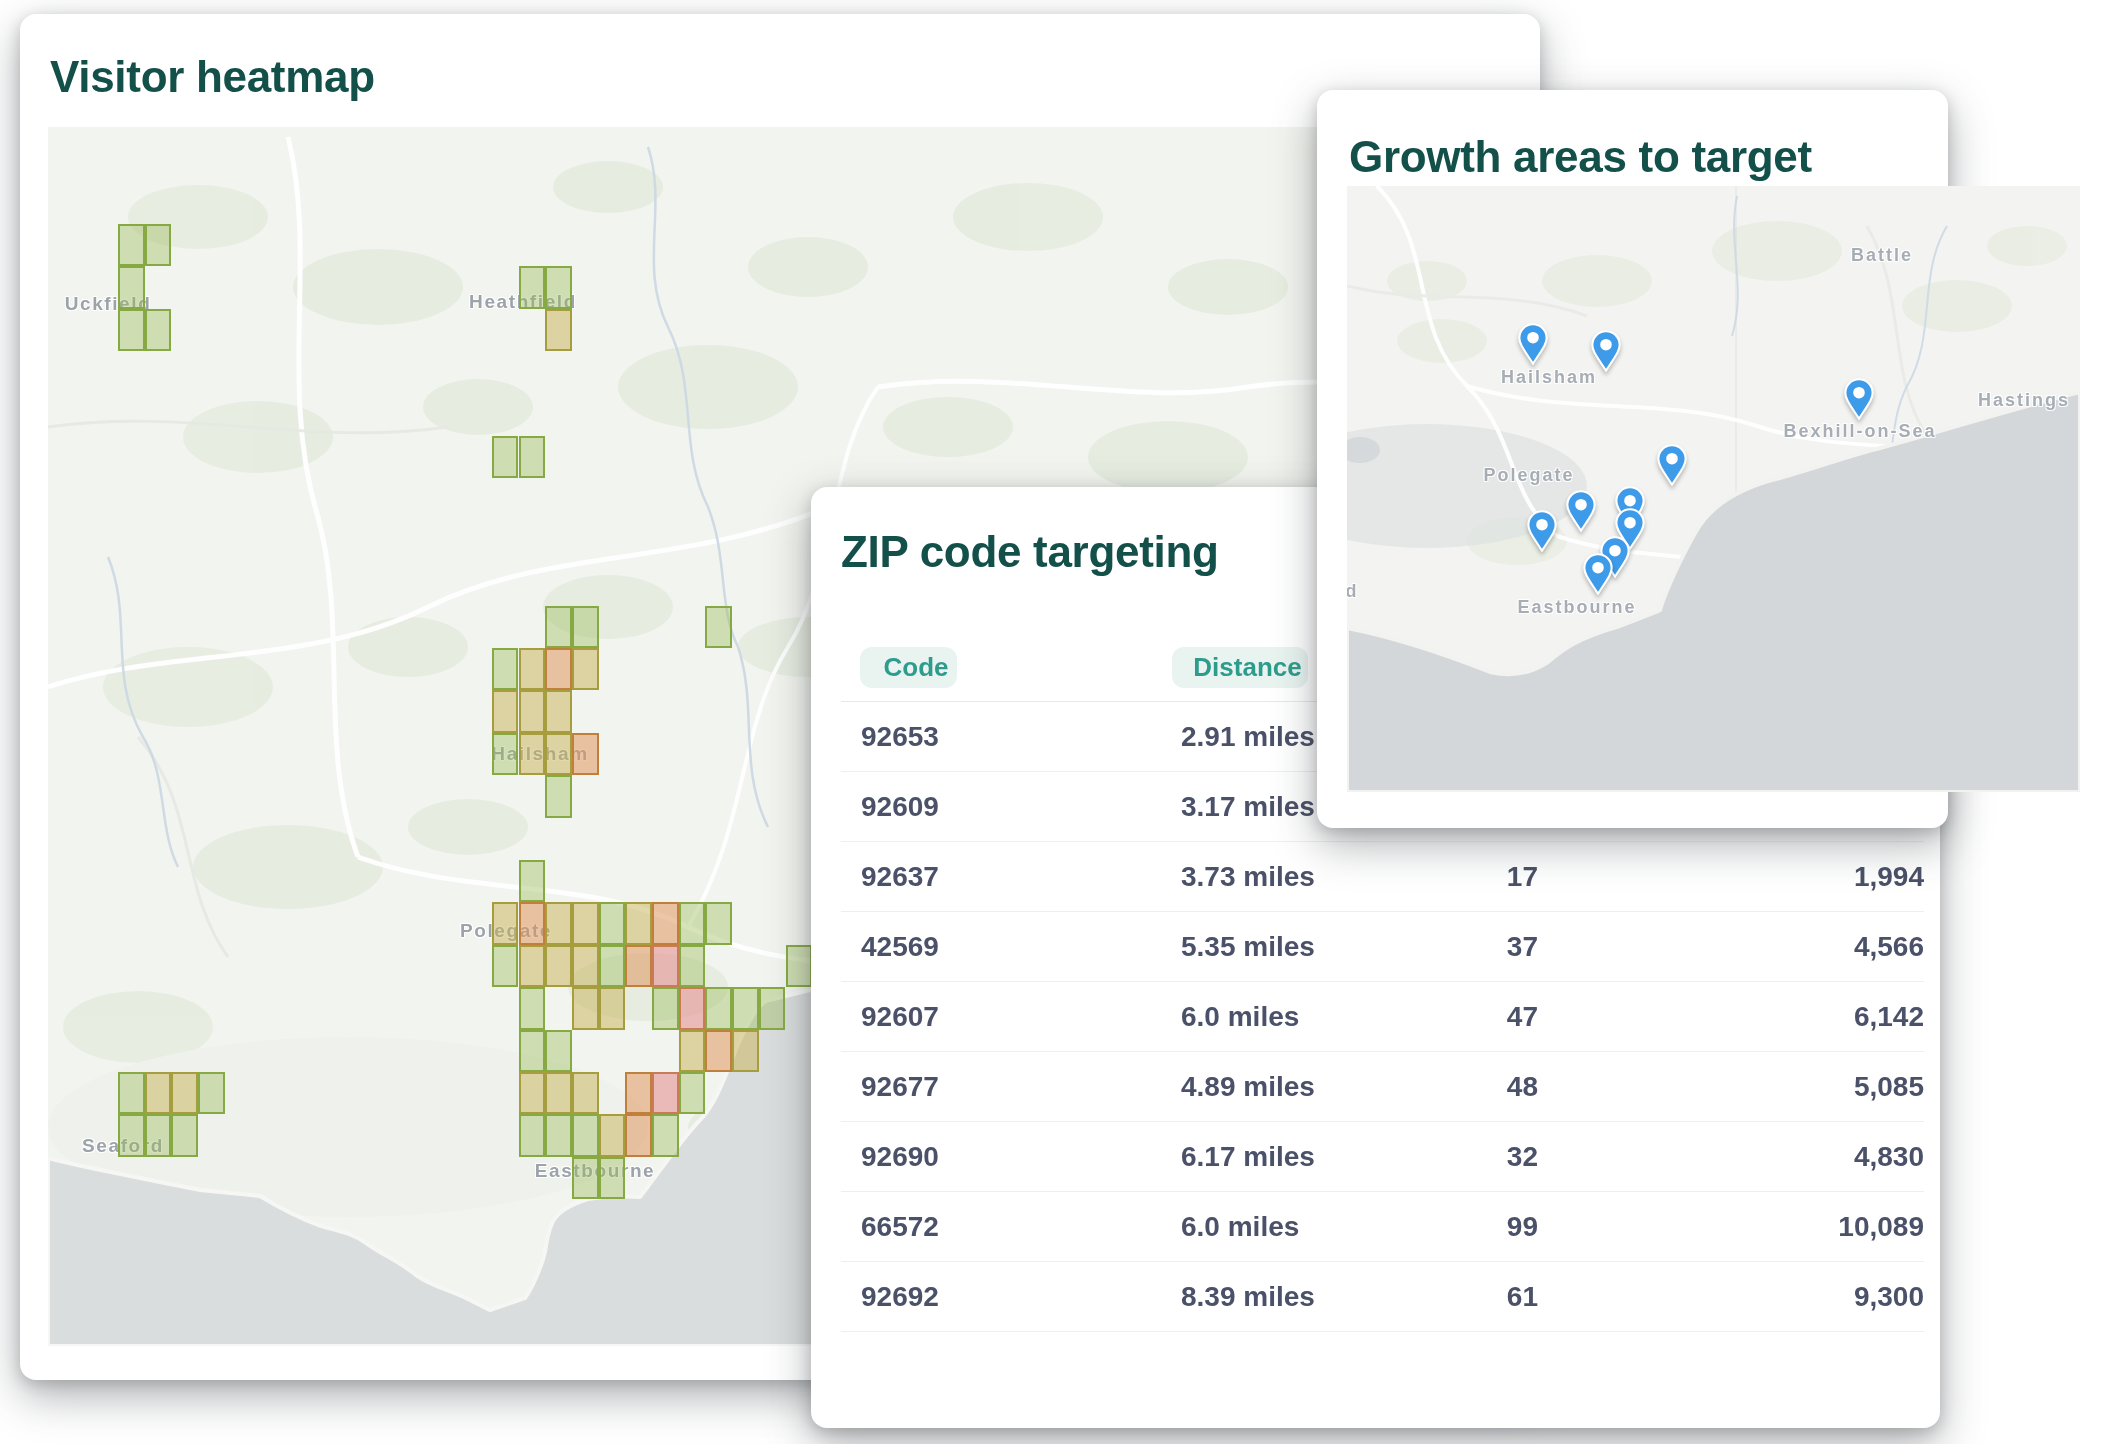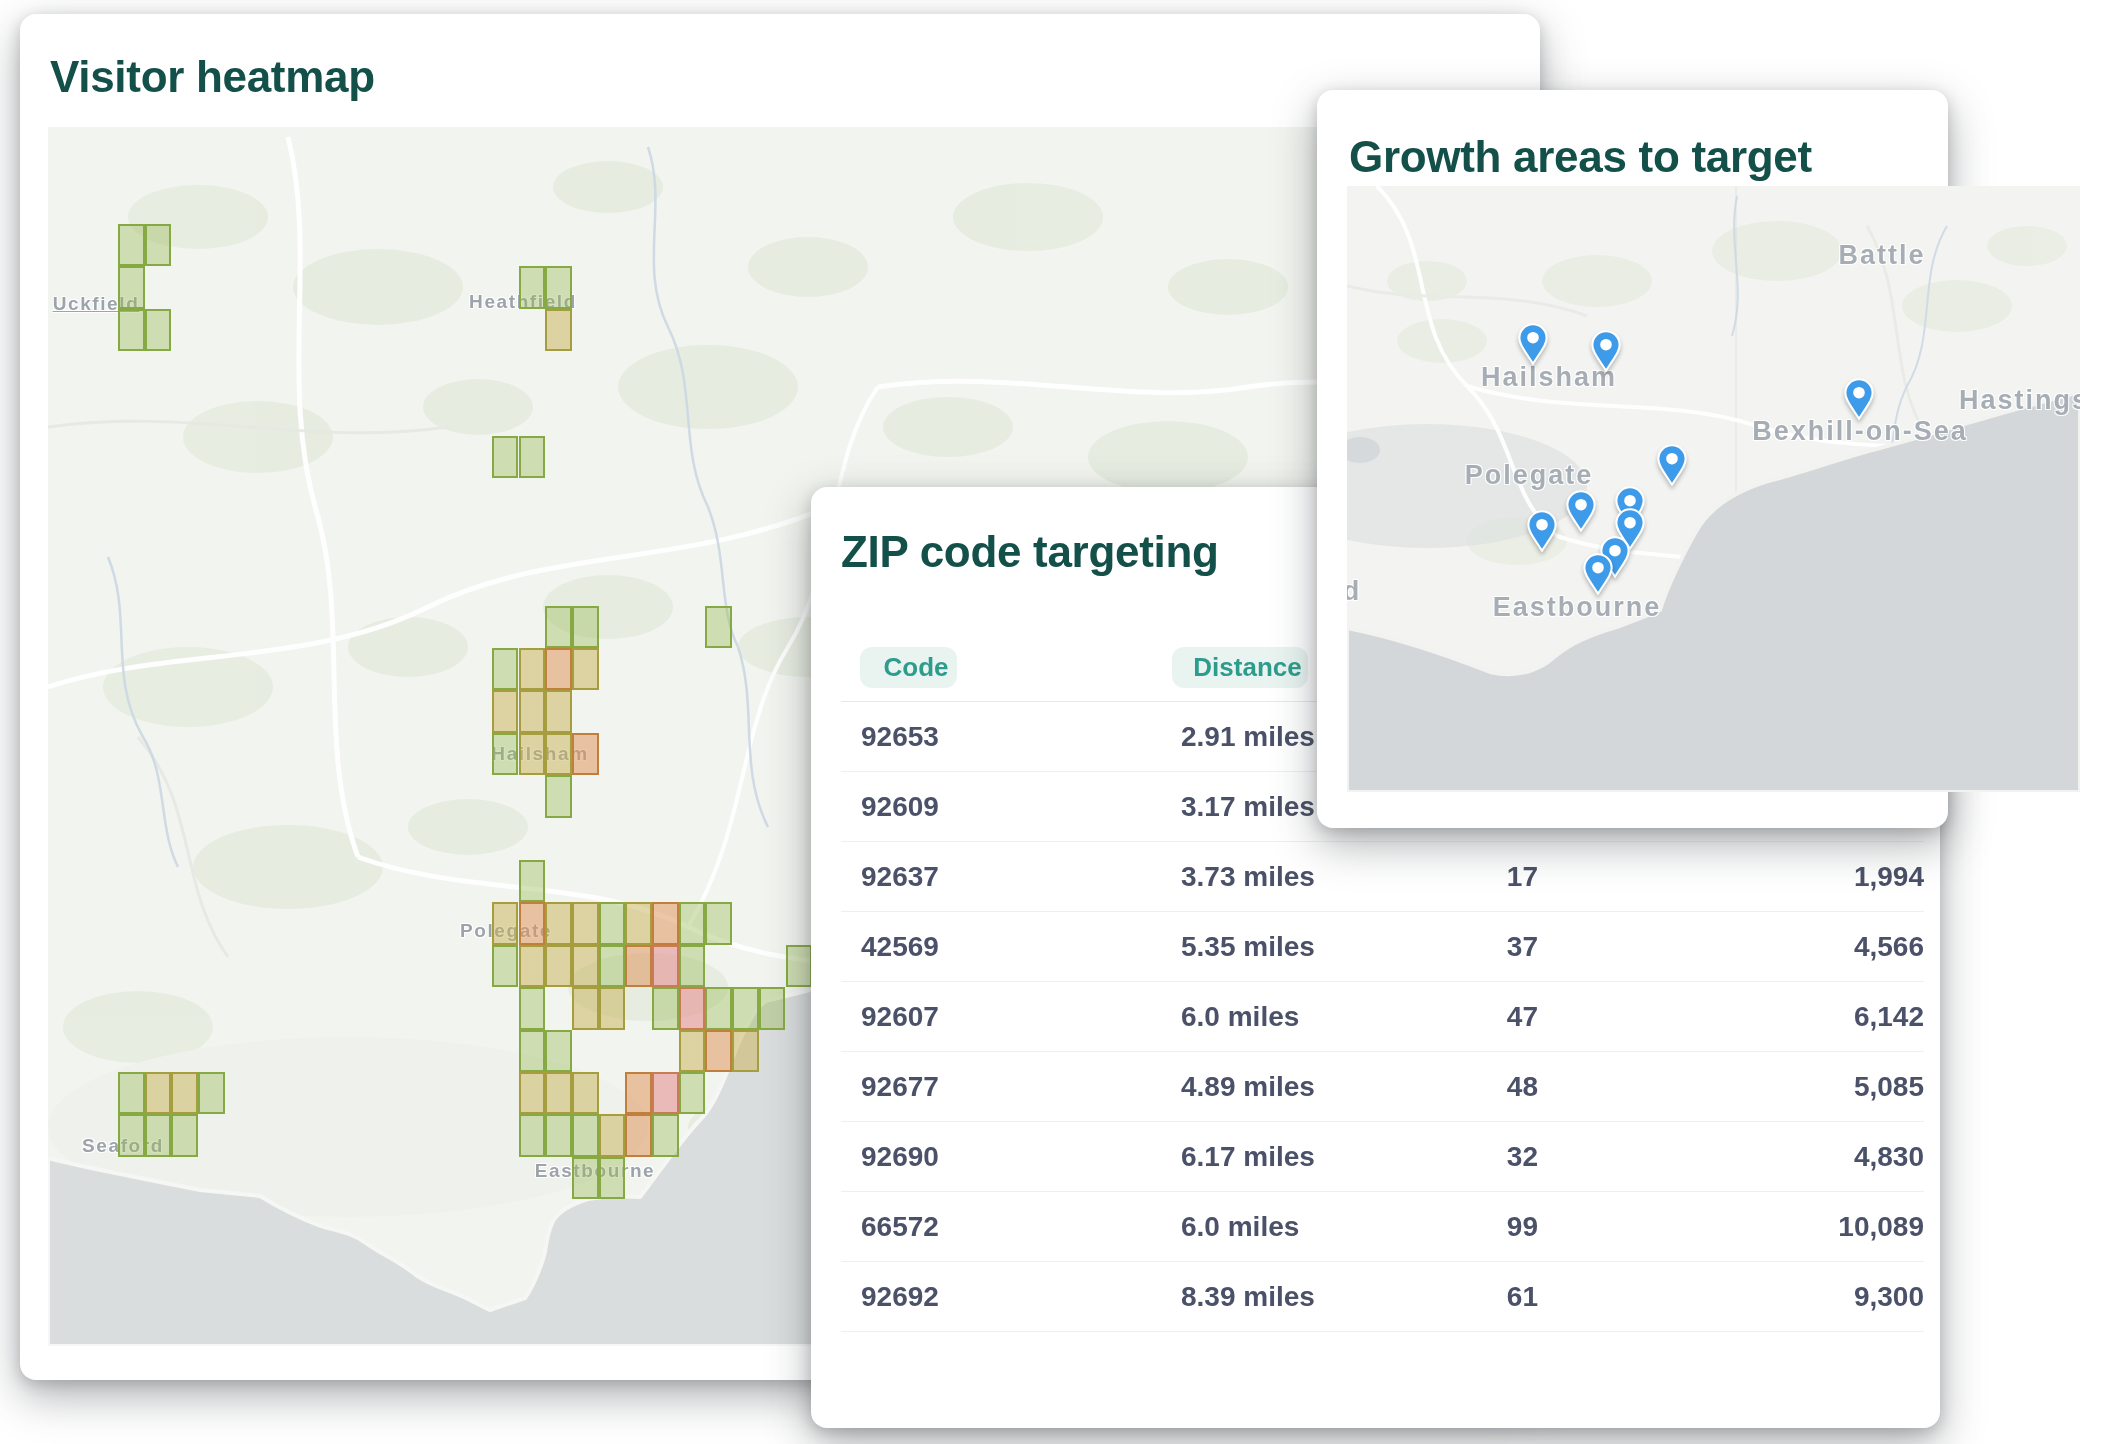--- a/index.html
+++ b/index.html
@@ -17,21 +17,21 @@
   
   .map{position:absolute;overflow:hidden;background:#F2F4EF;}
   .map1{left:28px;top:113px;width:1462px;height:1219px;}
   .map2{left:30px;top:96px;width:733px;height:606px;background:#F3F4F1;}
   .map svg.decor{position:absolute;left:0;top:0;}
 
   .maplabel{position:absolute;transform:translate(-50%,-50%);white-space:nowrap;
     font-weight:700;color:#9CA3AA;letter-spacing:1.6px;font-size:19px;
     text-shadow:-1px -1px 0 rgba(255,255,255,.85),1px -1px 0 rgba(255,255,255,.85),
                 -1px 1px 0 rgba(255,255,255,.85),1px 1px 0 rgba(255,255,255,.85);}
-  .map2 .maplabel{font-size:27px;color:#A6ADB5;letter-spacing:2px;}
+  .map2 .maplabel{font-size:18px;color:#A6ADB5;letter-spacing:2px;}
 
   
   .hc{position:absolute;box-sizing:border-box;border:2px solid;}
   .hc-g{background:rgba(158,188,94,.42);border-color:#86A943;}
   .hc-y{background:rgba(199,178,85,.50);border-color:#A59D3E;}
   .hc-o{background:rgba(223,152,94,.55);border-color:#C07F3B;}
   .hc-r{background:rgba(228,138,140,.55);border-color:#C97B55;}
 
   
   .pin{position:absolute;width:32px;height:42px;filter:drop-shadow(0 3px 2px rgba(0,0,0,.25));}
@@ -105,21 +105,21 @@
           <path d="M1380,40 C1340,90 1360,150 1320,200"></path>
         </g>
 
         <path d="M0,1031 C40,1042 100,1052 152,1063 L212,1069 C230,1080 252,1091 270,1098
              C290,1104 302,1105 318,1116 C335,1128 352,1135 368,1148 C385,1160 402,1163 420,1172
              C430,1177 442,1183 442,1183 L477,1171 C485,1160 494,1138 497,1125 C499,1112 500,1105 505,1094
              C512,1082 527,1076 540,1072 L562,1069 L592,1070 C610,1047 635,1010 652,993
              C670,975 680,940 692,913 C705,885 715,873 722,873 L762,863 L1462,858 L1462,1219 L0,1219 Z" fill="#DADDDD" stroke="#F6F7F4" stroke-width="4"></path>
       </svg>
       <div id="map1-labels">
-          <span class="maplabel" style="left: 48px; top: 177px; text-decoration: underline;">Uckfield</span>
+          <span class="maplabel" style="left: 60px; top: 177px;">Uckfield</span>
           <span class="maplabel" style="left: 475px; top: 175px;">Heathfield</span>
           <span class="maplabel" style="left: 492px; top: 627px;">Hailsham</span>
           <span class="maplabel" style="left: 458px; top: 804px;">Polegate</span>
           <span class="maplabel" style="left: 75px; top: 1019px;">Seaford</span>
           <span class="maplabel" style="left: 547px; top: 1044px;">Eastbourne</span>
         </div>
       <div id="heat-cells">
           <div class="hc hc-g" style="left: 70px; top: 97px; width: 26.7px; height: 42.4px;"></div>
           <div class="hc hc-g" style="left: 96.7px; top: 97px; width: 26.7px; height: 42.4px;"></div>
           <div class="hc hc-g" style="left: 70px; top: 139.4px; width: 26.7px; height: 42.4px;"></div>

